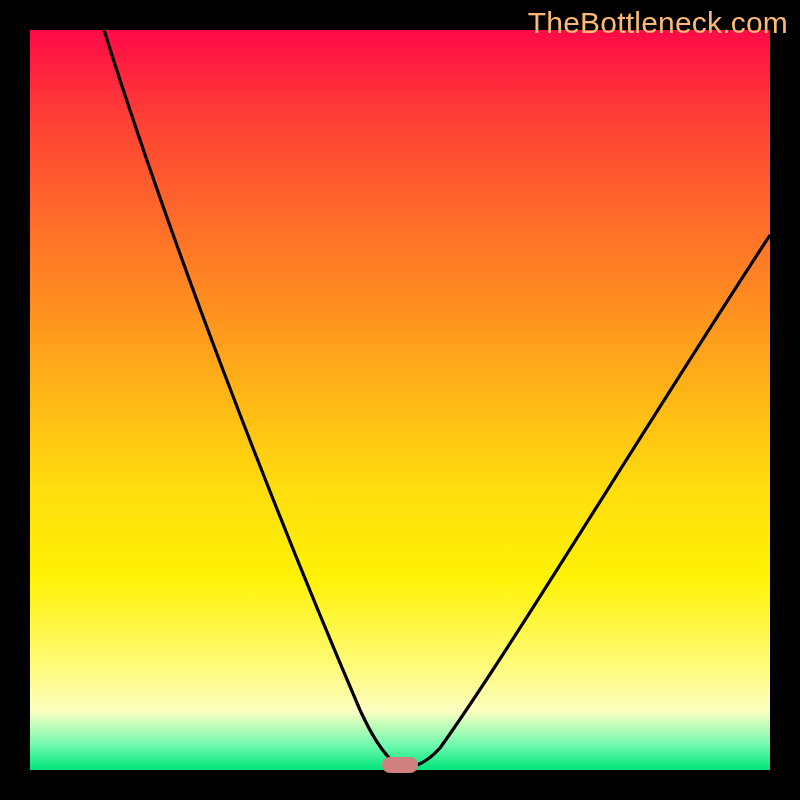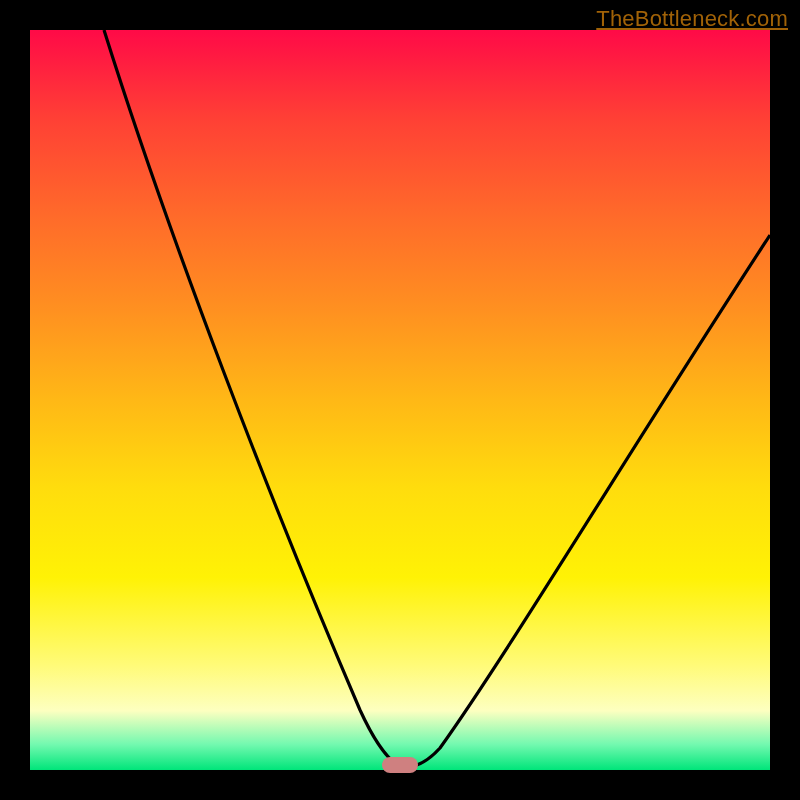--- a/index.html
+++ b/index.html
@@ -35,26 +35,25 @@
       #fffb7a 86%,
       #fdffc0 92%,
       #74f9b0 96.5%,
       #00e57a 100%
     );
   }
   .watermark {
     position: absolute;
     top: 6px;
     right: 12px;
-    color: #a16207;
-    font-size: 22px;
+    color: #fdba74;
+    font-size: 30px;
     font-weight: 500;
     letter-spacing: 0.2px;
     user-select: none;
-    text-decoration: underline;
   }
   svg.curve {
     position: absolute;
     left: 0;
     top: 0;
     width: 740px;
     height: 740px;
   }
   .marker {
     position: absolute;

